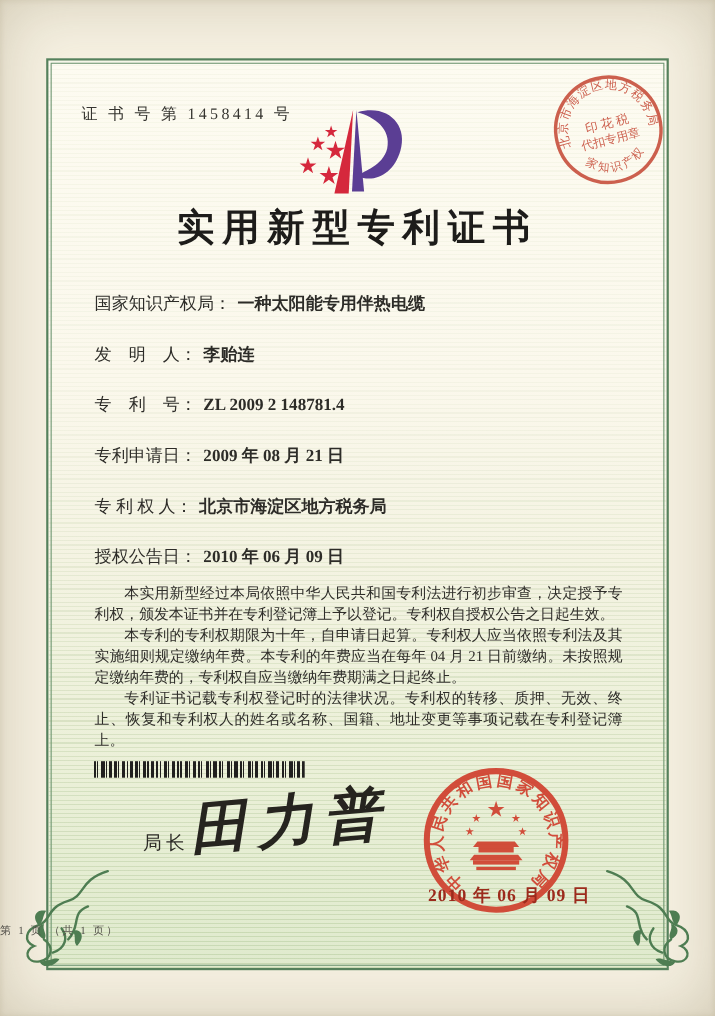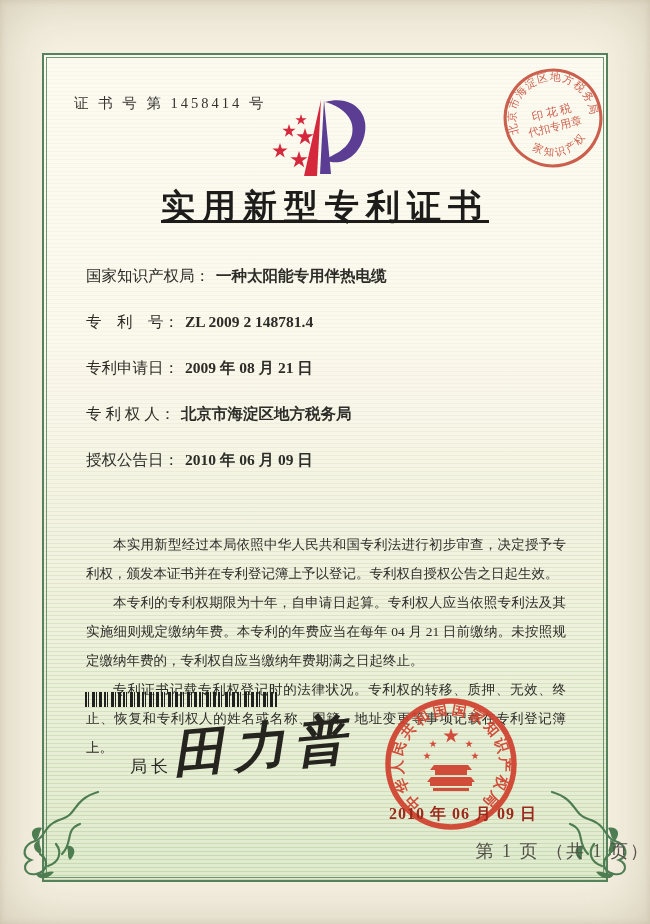--- a/index.html
+++ b/index.html
@@ -36,31 +36,31 @@
   
   .cert-no{
     position:absolute;left:74px;top:94px;
     font-size:14.5px;letter-spacing:3px;color:#35342f;
   }
   .logo{position:absolute;left:268px;top:92px;width:112px;height:112px;}
   .tax-stamp{position:absolute;left:501px;top:66px;width:104px;height:104px;transform:rotate(-14deg);opacity:.88;}
   .title{
     position:absolute;left:0;top:184px;width:100%;
     text-align:center;font-size:34px;font-weight:700;
-    letter-spacing:7px;color:#1d1c1a;text-decoration:underline;
+    letter-spacing:7px;color:#1d1c1a;
   }
   
   .fields{position:absolute;left:86px;top:266px;width:480px;}
   .field-row{height:46px;font-size:15.5px;color:#2d2c28;}
   .field-row .lbl{display:inline-block;}
   .field-row .val{display:inline-block;margin-left:2px;font-weight:bold;}
   
   .body-text{
     position:absolute;left:86px;right:84px;top:530px;
-    font-size:13.5px;line-height:29px;text-align:justify;color:#2e2d29;
+    font-size:13.5px;line-height:19px;text-align:justify;color:#2e2d29;
   }
   .body-text p{margin:0;text-indent:2em;}
   
   .barcode{
     position:absolute;left:85px;top:692px;width:192px;height:15px;
     background:repeating-linear-gradient(90deg,
       #20201e 0 2px,transparent 2px 3px,
       #20201e 3px 4px,transparent 4px 7px,
       #20201e 7px 10px,transparent 10px 11px,
       #20201e 11px 12px,transparent 12px 14px,
@@ -76,22 +76,22 @@
     font-family:"DejaVu Serif","Liberation Serif",serif;
   }
   
   .seal{position:absolute;left:383px;top:696px;width:136px;height:136px;opacity:.92;}
   .seal-date{
     position:absolute;left:389px;top:804px;
     font-size:16px;font-weight:700;letter-spacing:1px;color:#9c2a1c;
   }
   
   .footer{
-    position:absolute;left:0;top:839px;width:100%;text-align:right;
-    font-size:18px;letter-spacing:2px;color:#53514a;
+    position:absolute;left:0;top:839px;width:100%;text-align:left;
+    font-size:10px;letter-spacing:2px;color:#53514a;
   }
   .svgtext{font-family:"Liberation Serif","DejaVu Serif",serif;}
 </style>
 </head>
 <body>
 
 <div class="paper">
 
   <div class="frame">
     <div class="frame-inner"></div>
@@ -160,20 +160,24 @@
     <text class="svgtext" x="50" y="48" text-anchor="middle" font-size="11" fill="#c64b38">印 花 税</text>
     <text class="svgtext" x="50" y="62" text-anchor="middle" font-size="10.5" fill="#c64b38">代扣专用章</text>
   </svg>
 
   <div class="title">实用新型专利证书</div>
 
   <div class="fields">
     <div class="field-row">
       <span class="lbl">国家知识产权局：</span>
       <span class="val">一种太阳能专用伴热电缆</span>
+    </div>
+    <div class="field-row">
+      <span class="lbl">发　明　人：</span>
+      <span class="val">李贻连</span>
     </div>
     <div class="field-row">
       <span class="lbl">专　利　号：</span>
       <span class="val">ZL 2009 2 148781.4</span>
     </div>
     <div class="field-row">
       <span class="lbl">专利申请日：</span>
       <span class="val">2009 年 08 月 21 日</span>
     </div>
     <div class="field-row">

